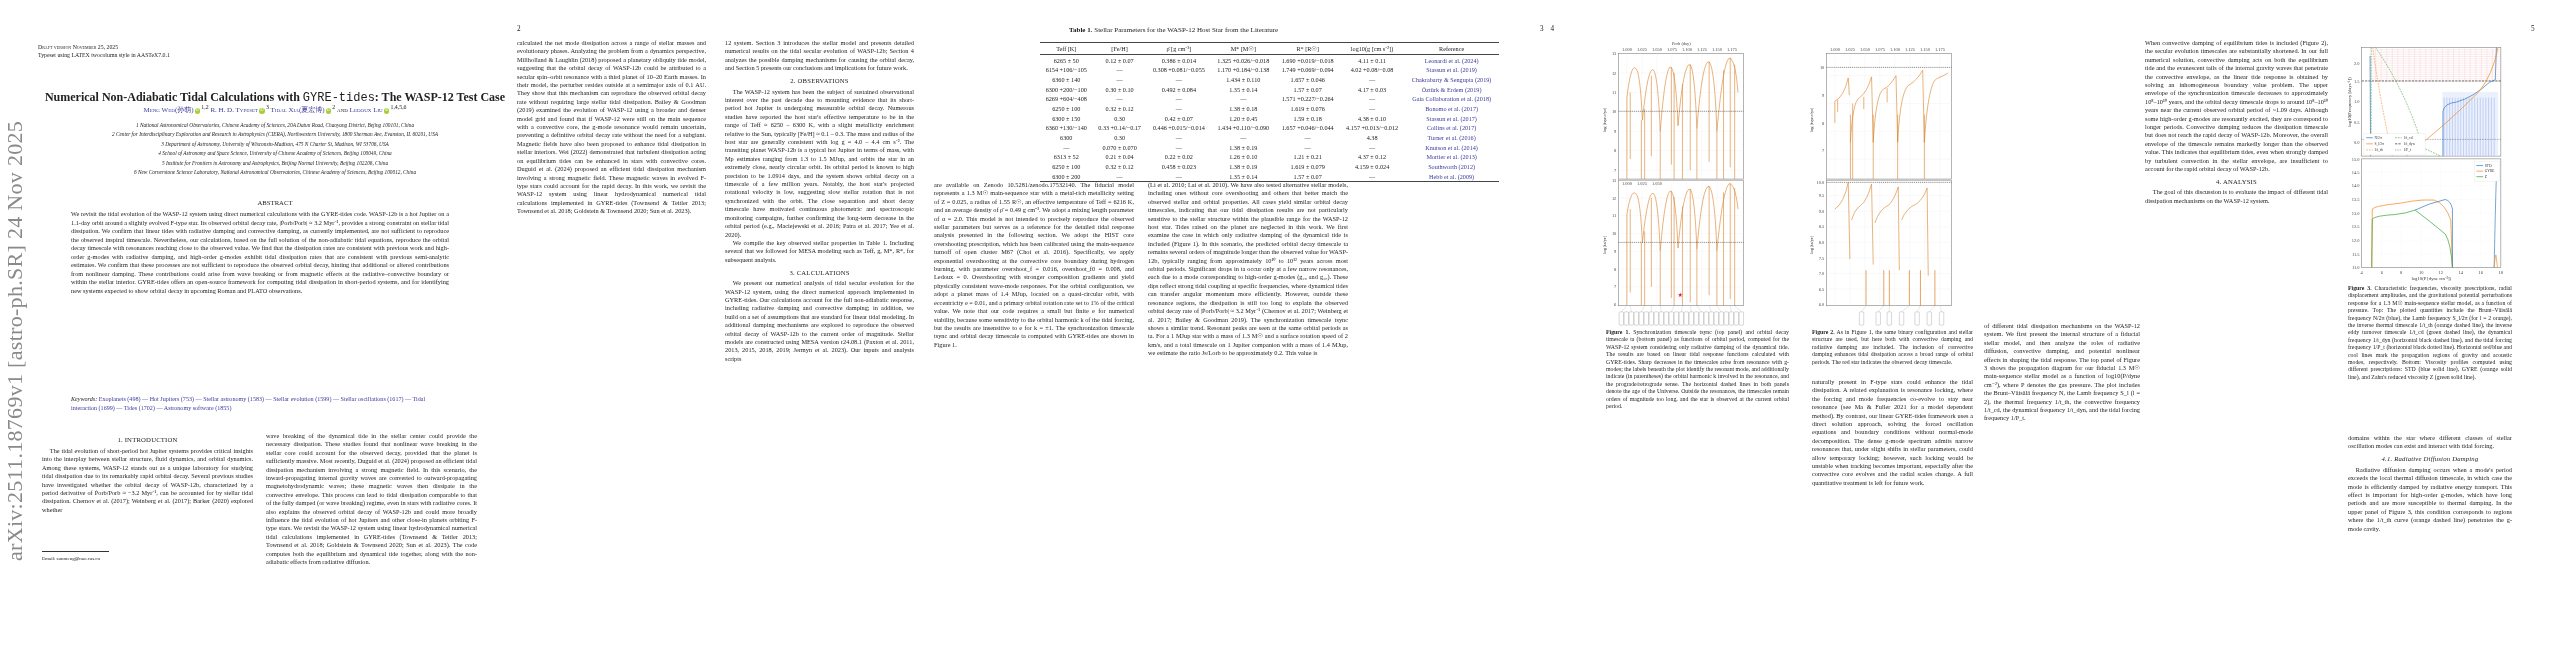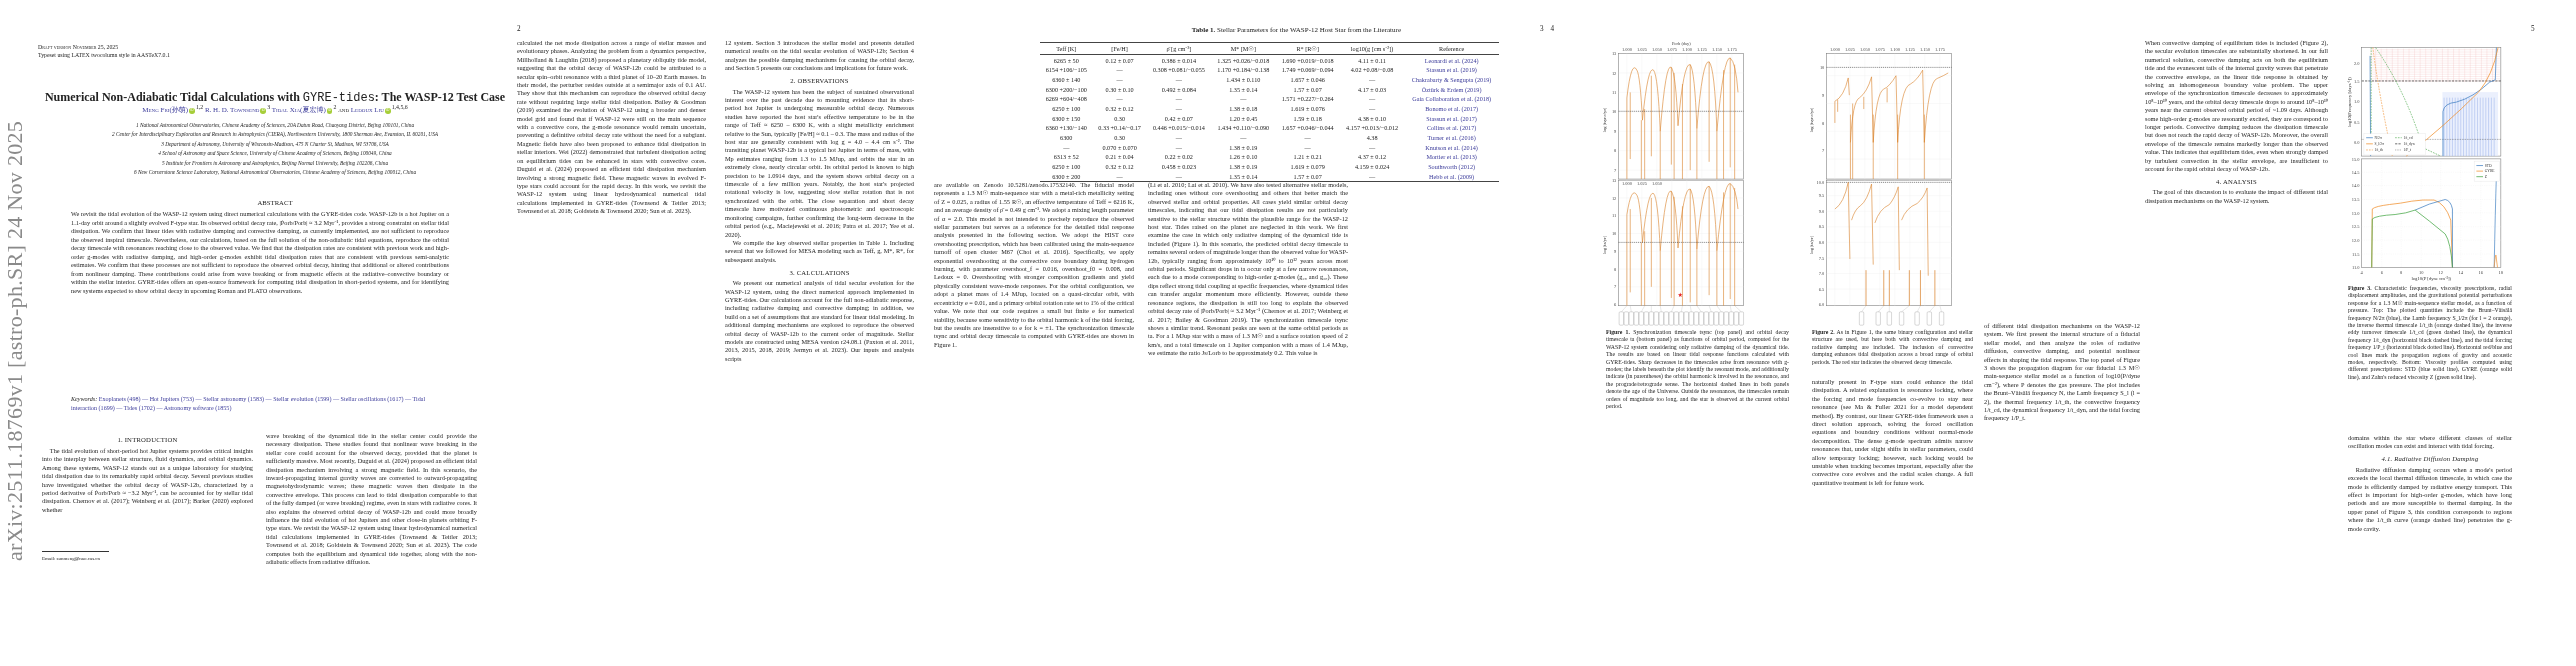--- a/index.html
+++ b/index.html
@@ -23,21 +23,21 @@
   .title{position:absolute;left:33px;width:484px;top:90px;text-align:center;font-family:"Liberation Serif",serif;font-weight:bold;font-size:12px;}
   .authors{position:absolute;left:33px;width:484px;top:104px;text-align:center;font-family:"Liberation Serif",serif;font-size:7px;color:#3b3b9a;}
   .orcid{display:inline-block;width:5.6px;height:5.6px;border-radius:50%;background:#a6ce39;color:#fff;font-size:3.3px;line-height:5.6px;text-align:center;font-family:"Liberation Sans",sans-serif;vertical-align:middle;margin:0 1.1px;}
   .affil{position:absolute;left:33px;width:484px;top:121px;text-align:center;font-family:"Liberation Serif",serif;font-style:italic;font-size:5.3px;line-height:9.4px;}
   .abstract-h{position:absolute;left:33px;width:484px;top:199px;text-align:center;font-family:"Liberation Serif",serif;font-size:6.7px;}
   .abstract{position:absolute;left:71px;width:378px;top:210px;font-family:"Liberation Serif",serif;font-size:6.3px;line-height:8.5px;text-align:justify;}
   .keywords{position:absolute;left:71px;width:378px;top:395px;font-family:"Liberation Serif",serif;font-size:6.1px;line-height:8.6px;}
   .email{position:absolute;left:42px;top:556px;font-family:"Liberation Serif",serif;font-size:5px;}
   .fnrule{position:absolute;left:42px;top:551px;width:67px;border-top:0.6px solid #333;}
   
-  .tcap{position:absolute;top:25.6px;left:122px;width:345px;text-align:right;font-family:"Liberation Serif",serif;font-size:7px;}
+  .tcap{position:absolute;top:25.6px;left:135px;width:345px;text-align:left;font-family:"Liberation Serif",serif;font-size:7px;}
   table.t1{position:absolute;top:42px;left:106px;width:459px;border-collapse:collapse;font-family:"Liberation Serif",serif;font-size:6.2px;}
   table.t1 th{font-weight:normal;padding:1.1px 3.3px;border-top:0.7px solid #444;border-bottom:0.6px solid #444;text-align:center;}
   table.t1 td{padding:0.7px 3.3px;text-align:center;white-space:nowrap;height:8.3px;}
   table.t1 tr:last-child td{border-bottom:0.7px solid #444;}
   
   .fig{position:absolute;background:#fff;}
   .figcap{position:absolute;font-family:"Liberation Serif",serif;font-size:5.8px;line-height:7.4px;text-align:justify;}
   .figcap b{font-weight:bold;}
   .tick{font-family:"Liberation Serif",serif;font-size:8px;fill:#444;}
   .ylab{font-family:"Liberation Serif",serif;font-size:8.5px;fill:#333;}
@@ -48,22 +48,22 @@
 <div class="page p1">
   <div class="arxiv">arXiv:2511.18769v1  [astro-ph.SR]  24 Nov 2025</div>
   <div class="draft">
     <div style="font-variant:small-caps;">Draft version November 25, 2025</div>
     <div>Typeset using LATEX twocolumn style in AASTeX7.0.1</div>
   </div>
   <div class="title">
     <span>Numerical Non-Adiabatic Tidal Calculations with </span><span class="mono" style="font-weight:normal">GYRE-tides</span><span>: The WASP-12 Test Case</span>
   </div>
   <div class="authors">
-    <span><span style="font-variant:small-caps">Meng Fri(孙萌)</span><span class="orcid">iD</span><sup style="color:#222">1,2</sup></span>
-    <span><span style="font-variant:small-caps">R. H. D. Townsend</span><span class="orcid">iD</span><sup style="color:#222">3</sup></span>
+    <span><span style="font-variant:small-caps">Meng Wed(孙萌)</span><span class="orcid">iD</span><sup style="color:#222">1,2</sup></span>
+    <span><span style="font-variant:small-caps">R. H. D. Typeset</span><span class="orcid">iD</span><sup style="color:#222">3</sup></span>
     <span><span style="font-variant:small-caps">Tidal Xia(夏宏博)</span><span class="orcid">iD</span><sup style="color:#222">2</sup></span>
     <span style="color:#222;font-variant:small-caps">and</span>
     <span><span style="font-variant:small-caps">Ledoux Liu</span><span class="orcid">iD</span><sup style="color:#222">1,4,5,6</sup></span>
   </div>
   <div class="affil">
     <div>1 National Astronomical Observatories, Chinese Academy of Sciences, 20A Datun Road, Chaoyang District, Bejing 100101, China</div>
     <div>2 Center for Interdisciplinary Exploration and Research in Astrophysics (CIERA), Northwestern University, 1800 Sherman Ave, Evanston, IL 60201, USA</div>
     <div>3 Department of Astronomy, University of Wisconsin-Madison, 475 N Charter St, Madison, WI 53706, USA</div>
     <div>4 School of Astronomy and Space Science, University of Chinese Academy of Sciences, Beijing 100049, China</div>
     <div>5 Institute for Frontiers in Astronomy and Astrophysics, Beijing Normal University, Beijing 102206, China</div>

